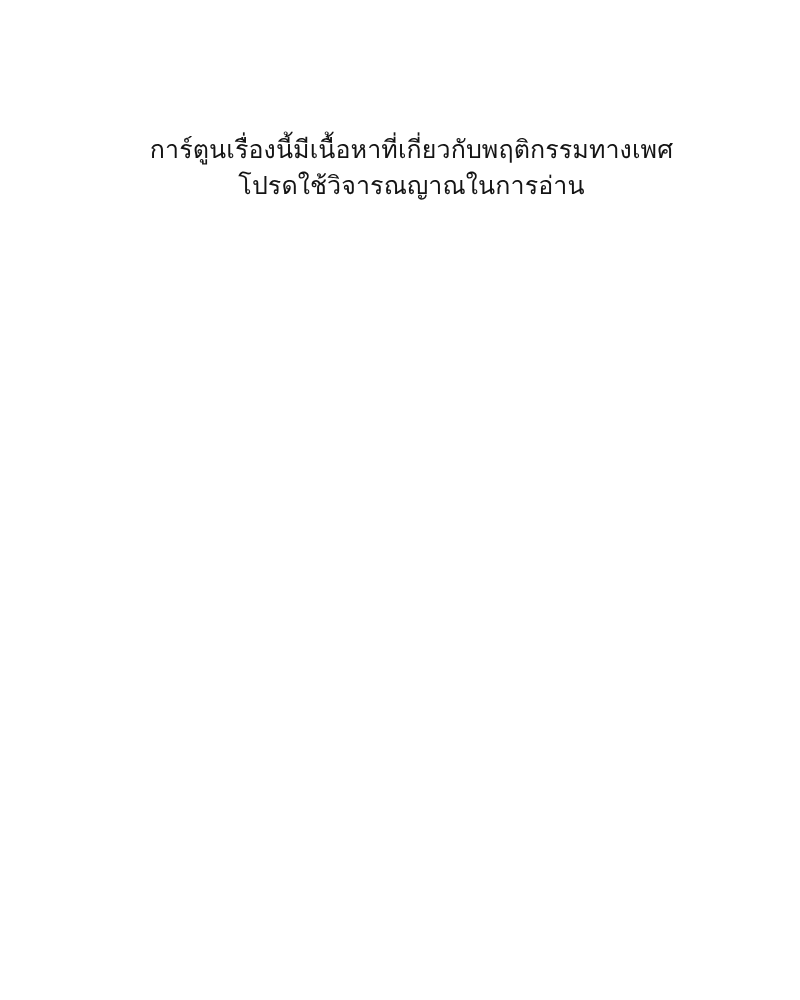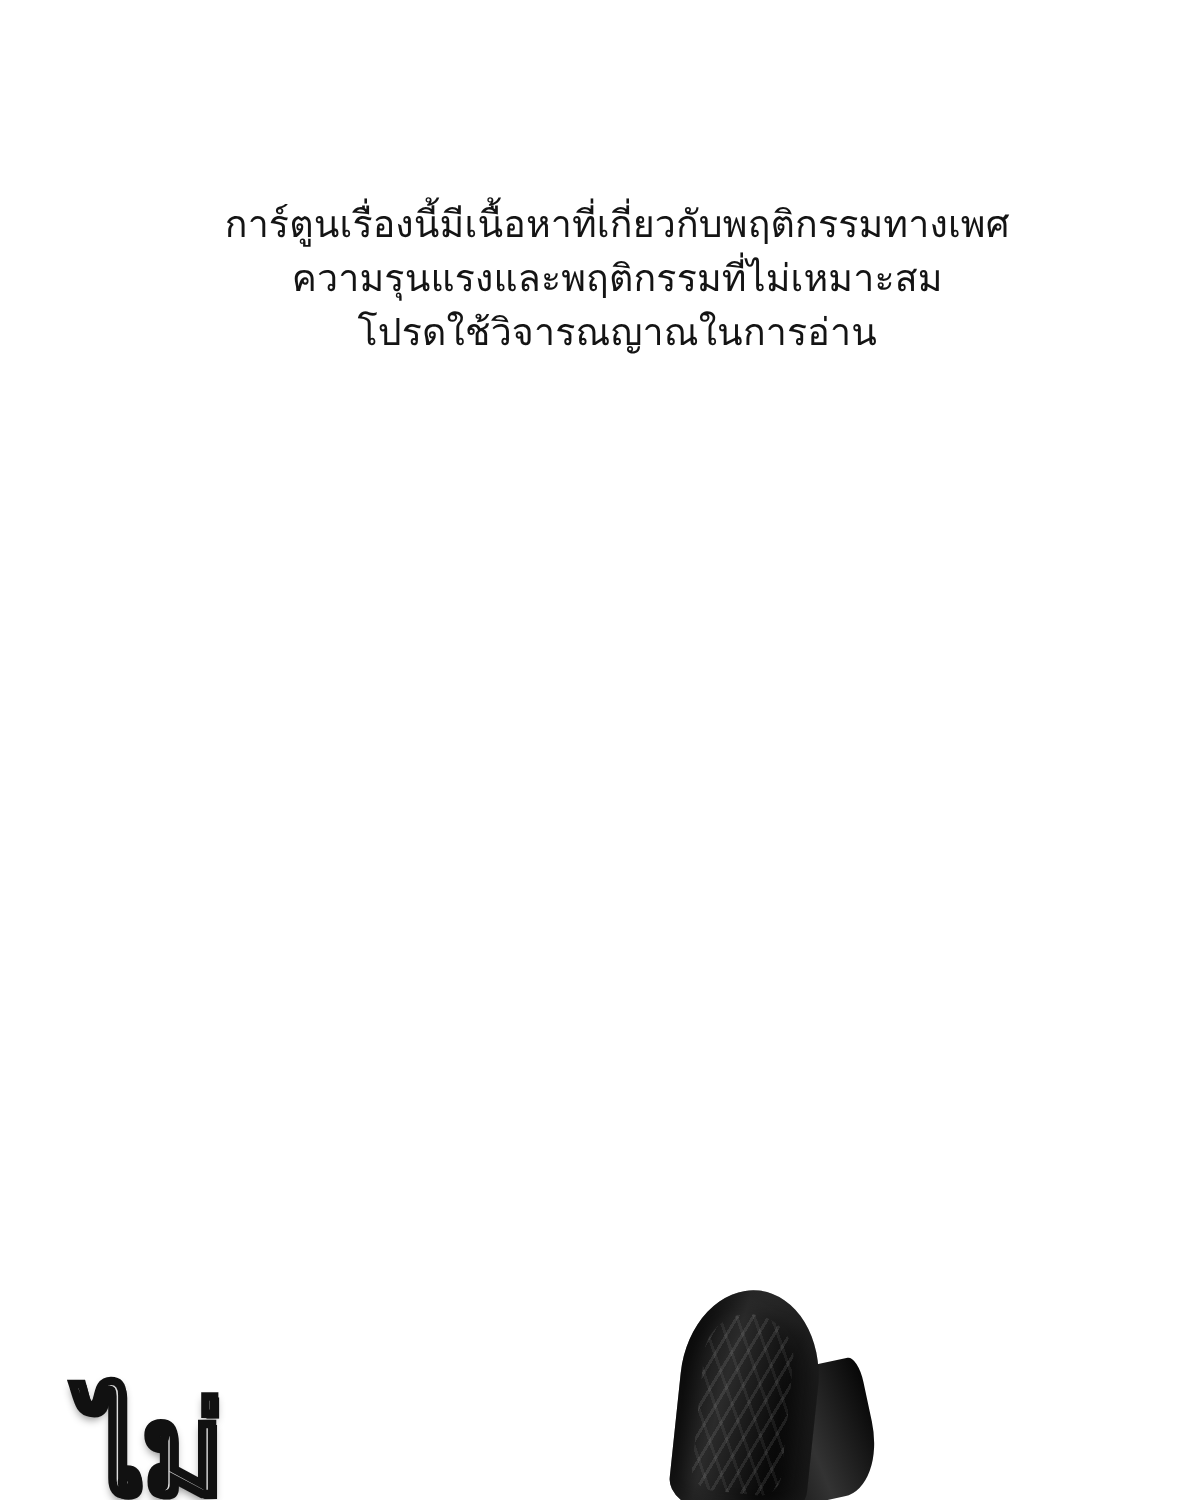--- a/index.html
+++ b/index.html
@@ -103,25 +103,17 @@
     white-space: nowrap;
   }
 </style>
 </head>
 <body>
 
 <div class="page">
 
   <div class="notice">
     <span class="line">การ์ตูนเรื่องนี้มีเนื้อหาที่เกี่ยวกับพฤติกรรมทางเพศ</span>
-    <span class="line">ความรุนแรงและพฤติกรรมที่ไม่เหมาะสม</span>
     <span class="line">โปรดใช้วิจารณญาณในการอ่าน</span>
   </div>
 
-  <div class="art">
-    <div class="snake-tail"></div>
-    <div class="snake-body"></div>
-    <div class="logo">
-      <div class="logo-text">ไม่</div>
-    </div>
-  </div>
 
 </div>
 
 </body></html>

